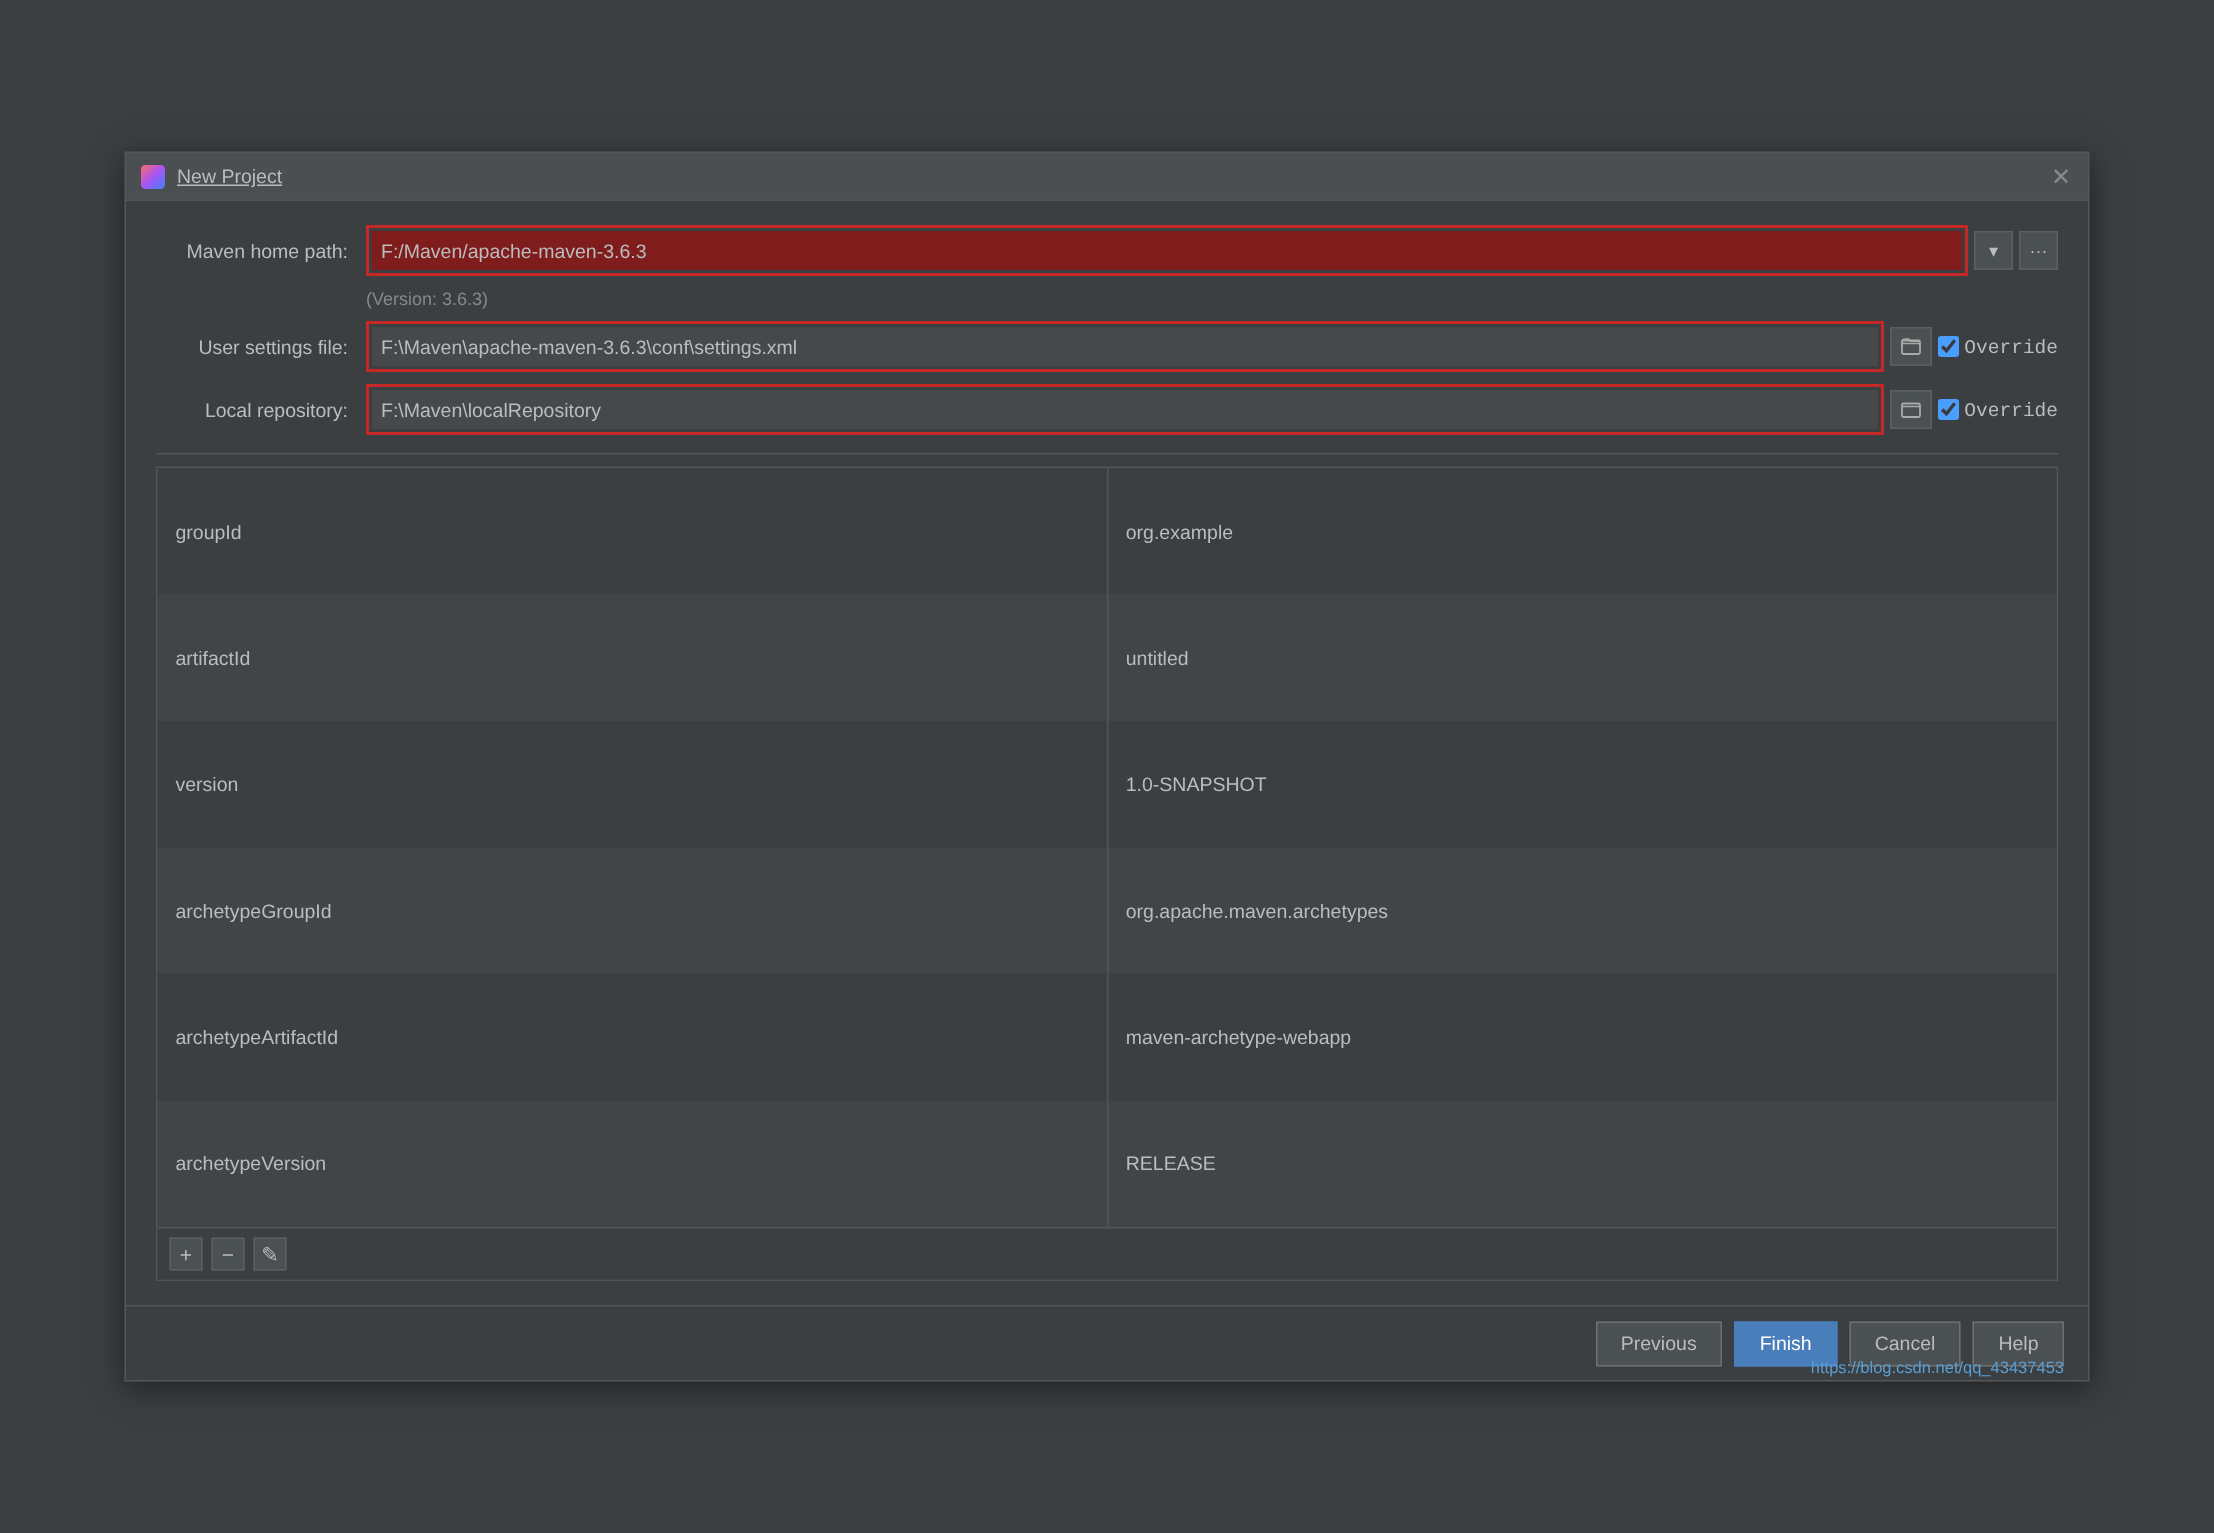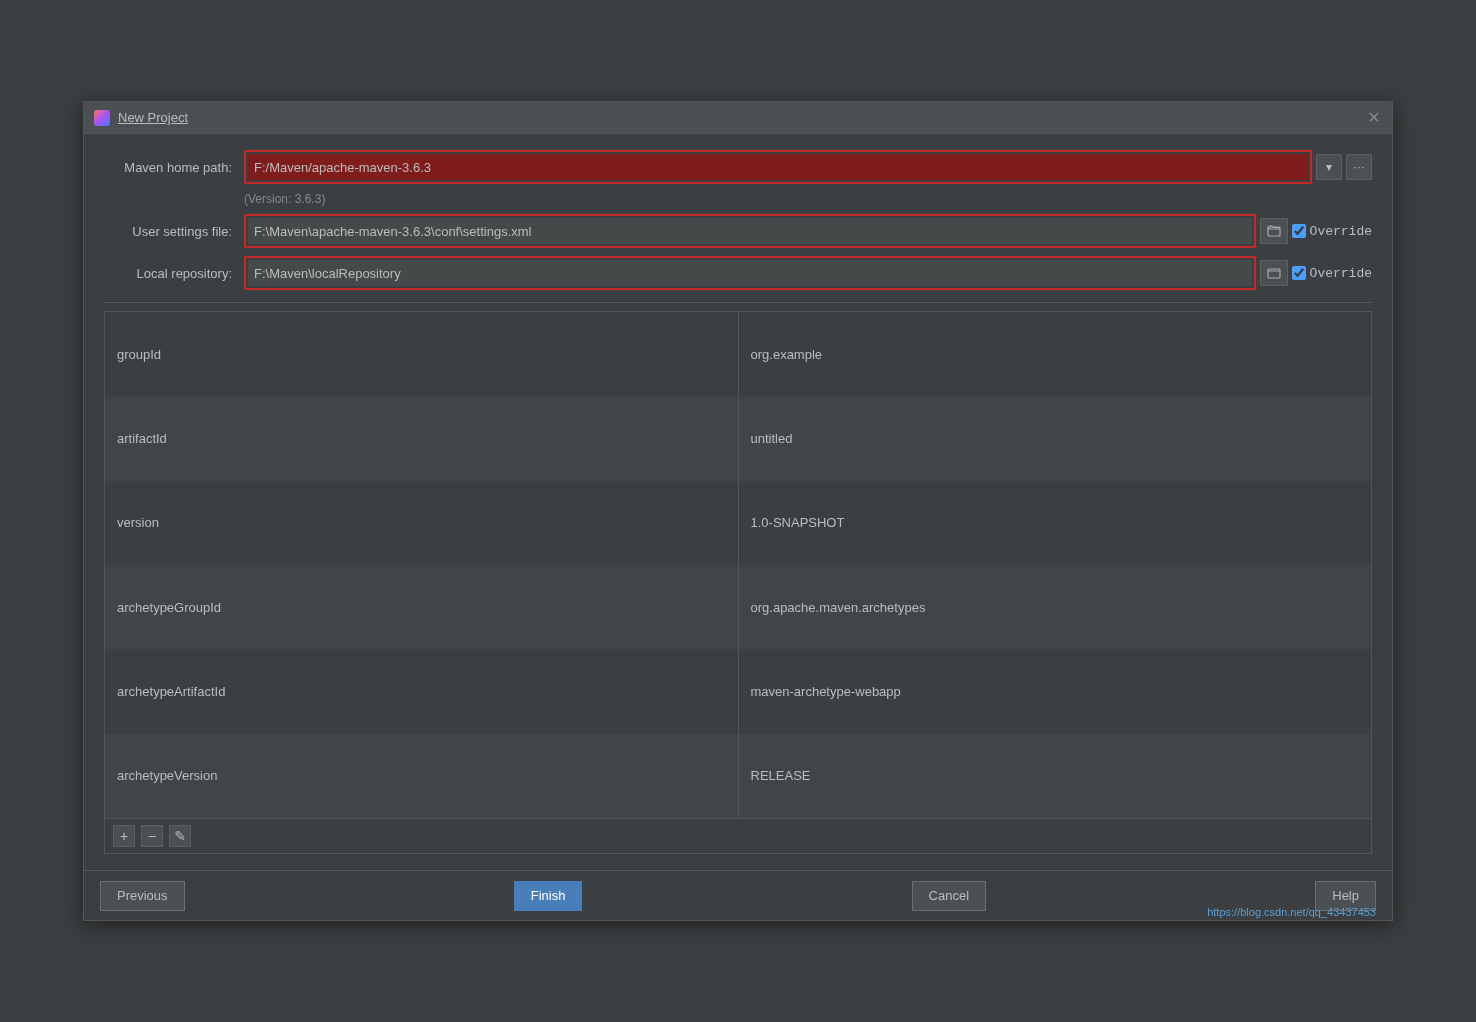--- a/index.html
+++ b/index.html
@@ -156,21 +156,21 @@
       display: flex;
       align-items: center;
       justify-content: center;
     }
     .dialog-footer {
       height: 50px;
       background: #3c3f41;
       border-top: 1px solid #555;
       display: flex;
       align-items: center;
-      justify-content: space-between;
+      justify-content: flex-end;
       padding: 0 16px;
       gap: 8px;
       flex-shrink: 0;
       position: relative;
     }
     .footer-url {
       position: absolute;
       right: 16px;
       bottom: 2px;
       font-size: 11px;

